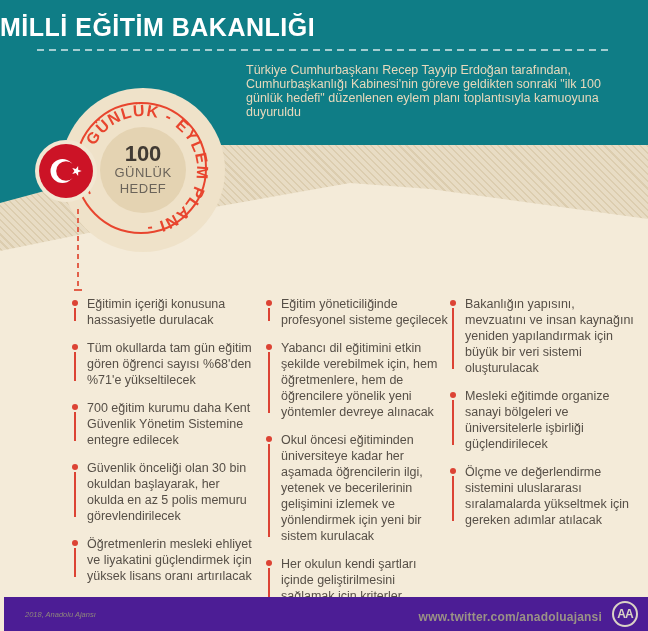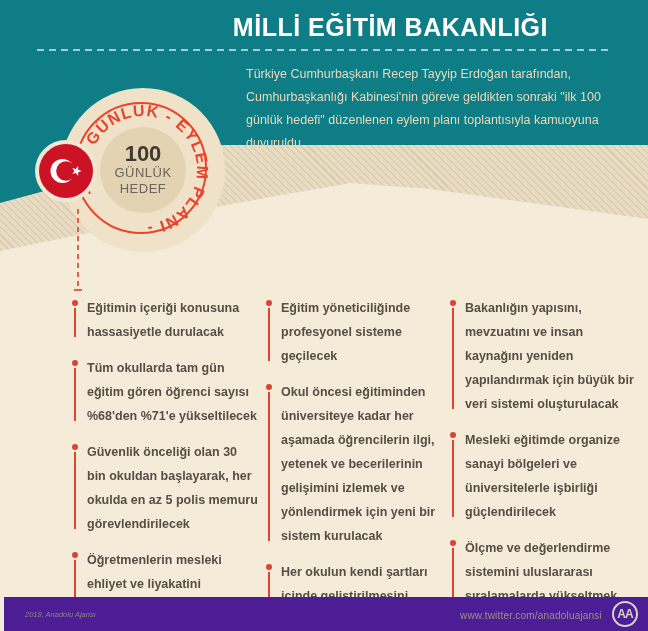--- a/index.html
+++ b/index.html
@@ -14,30 +14,30 @@
     background:repeating-linear-gradient(45deg,#dccdaf 0 1.5px,#e8dcc4 1.5px 5px);
     clip-path:polygon(0px 200px,215px 144px,648px 144px,648px 219px,430px 189px,350px 183px,215px 207px,0px 251px);
   }
   
   .teal-header{
     position:absolute;inset:0;
     background:#0f7d86;
     clip-path:polygon(0 0,648px 0,648px 145px,215px 145px,0 203px);
   }
   .page-title{
-    position:absolute;top:13px;left:0;width:548px;text-align:right;
+    position:absolute;top:13px;left:0;width:548px;text-align:left;
     color:#ffffff;font-size:25px;font-weight:800;letter-spacing:.5px;
   }
   .dashed-sep{
     position:absolute;top:49px;left:37px;width:575px;height:2px;
     background:repeating-linear-gradient(90deg,rgba(255,255,255,.62) 0 7px,transparent 7px 12px);
   }
   .intro-text{
     position:absolute;top:63px;left:246px;width:372px;
-    font-size:12.5px;line-height:23px;color:#e8d9bc;
+    font-size:12.5px;line-height:14px;color:#e8d9bc;
   }
   
   .stamp{
     position:absolute;left:61px;top:88px;width:164px;height:164px;border-radius:50%;
     background:#efe2c9;
   }
   .stamp-inner{
     position:absolute;left:39px;top:39px;width:86px;height:86px;border-radius:50%;
     background:#e4d3b2;
   }
@@ -62,25 +62,25 @@
   .connector-tick{position:absolute;left:74px;top:289px;width:8px;height:2px;background:#e2604a;}
   
   .col{position:absolute;top:296px;}
   .col-1{left:72px;width:186px;}
   .col-2{left:266px;width:182px;}
   .col-3{left:450px;width:188px;}
   .bullet{display:flex;margin-bottom:12px;}
   .marker{width:6px;margin-right:9px;display:flex;flex-direction:column;align-items:center;padding-top:4px;flex:none;}
   .dot{width:6px;height:6px;border-radius:50%;background:#dc4334;flex:none;}
   .stem{width:2px;flex:1;background:#dc4334;margin-top:2px;margin-bottom:7px;min-height:8px;}
-  .btext{font-size:12.5px;line-height:24px;color:#564f47;font-weight:bold;}
+  .btext{font-size:12.5px;line-height:16px;color:#564f47;}
   
   .footer{position:absolute;left:4px;bottom:0;width:648px;height:34px;background:#4c1d95;}
   .copyright{position:absolute;left:21px;top:13px;font-size:7.5px;font-style:italic;color:#8f887c;}
-  .twitter-url{position:absolute;right:50px;top:13px;font-size:10px;color:#9a9286;letter-spacing:.2px;}
+  .twitter-url{position:absolute;right:50px;top:13px;font-size:12px;color:#9a9286;letter-spacing:.2px;font-weight:bold;}
   .aa-logo{
     position:absolute;right:14px;top:4px;width:26px;height:26px;box-sizing:border-box;
     border:2px solid #dad3c5;border-radius:50%;color:#dad3c5;
     font-weight:800;font-size:12px;letter-spacing:-1px;
     display:flex;align-items:center;justify-content:center;
   }
 </style>
 </head>
 <body>
 
@@ -133,20 +133,27 @@
   </div>
 
   <div class="bullet">
     <span class="marker">
       <span class="dot"></span>
       <span class="stem"></span>
     </span>
     <span class="btext">Tüm okullarda tam gün eğitim gören öğrenci sayısı %68'den %71'e yükseltilecek</span>
   </div>
 
+  <div class="bullet">
+    <span class="marker">
+      <span class="dot"></span>
+      <span class="stem"></span>
+    </span>
+    <span class="btext">700 eğitim kurumu daha Kent Güvenlik Yönetim Sistemine entegre edilecek</span>
+  </div>
 
   <div class="bullet">
     <span class="marker">
       <span class="dot"></span>
       <span class="stem"></span>
     </span>
     <span class="btext">Güvenlik önceliği olan 30 bin okuldan başlayarak, her okulda en az 5 polis memuru görevlendirilecek</span>
   </div>
 
   <div class="bullet">
@@ -159,20 +166,27 @@
 </div>
 <div class="col col-2">
   <div class="bullet">
     <span class="marker">
       <span class="dot"></span>
       <span class="stem"></span>
     </span>
     <span class="btext">Eğitim yöneticiliğinde profesyonel sisteme geçilecek</span>
   </div>
 
+  <div class="bullet">
+    <span class="marker">
+      <span class="dot"></span>
+      <span class="stem"></span>
+    </span>
+    <span class="btext">Yabancı dil eğitimini etkin şekilde verebilmek için, hem öğretmenlere, hem de öğrencilere yönelik yeni yöntemler devreye alınacak</span>
+  </div>
 
   <div class="bullet">
     <span class="marker">
       <span class="dot"></span>
       <span class="stem"></span>
     </span>
     <span class="btext">Okul öncesi eğitiminden üniversiteye kadar her aşamada öğrencilerin ilgi, yetenek ve becerilerinin gelişimini izlemek ve yönlendirmek için yeni bir sistem kurulacak</span>
   </div>
 
   <div class="bullet">

